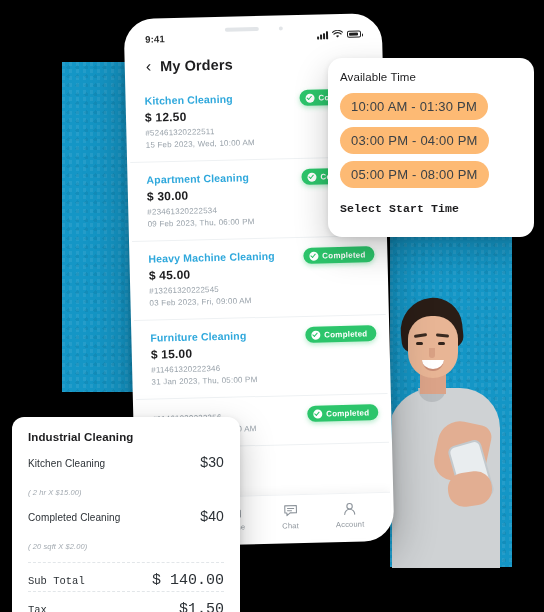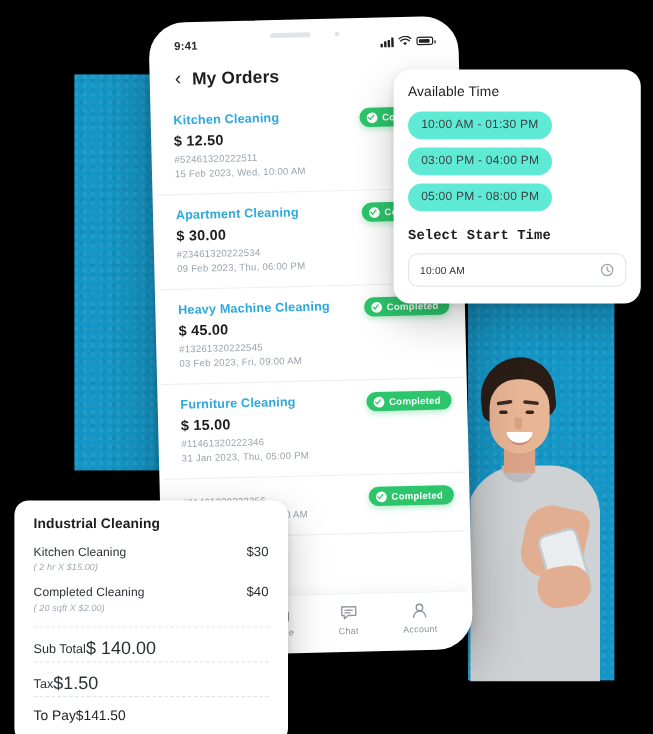--- a/index.html
+++ b/index.html
@@ -149,22 +149,22 @@
   
   #time-card {
     position:absolute; left:328px; top:58px; width:206px;
     background:#ffffff; border-radius:14px;
     box-shadow:0 14px 34px rgba(0,0,0,.22), 0 2px 6px rgba(0,0,0,.10);
     padding:13px 12px 14px 12px;
   }
   #time-card .hd { font-size:11.5px; font-weight:400; color:#1d1d1f; margin-bottom:10px; letter-spacing:.1px;}
   .chips { display:flex; flex-wrap:wrap; gap:7px; margin-bottom:14px;}
   .chip {
-    background:#5eead4; border-radius:16px;
-    font-size:10px; color:#3b4146; letter-spacing:.2px;
+    background:#fdba74; border-radius:16px;
+    font-size:13px; color:#3b4146; letter-spacing:.2px;
     padding:6px 11px; white-space:nowrap; cursor:pointer;
   }
   #time-card .hd2 { font-size:11.5px; font-weight:700; color:#1d1d1f; margin-bottom:8px; letter-spacing:.1px;font-family:Liberation Mono, monospace;}
   .timefield {
     display:flex; align-items:center; justify-content:space-between;
     border:1px solid #e4e7ea; border-radius:8px;
     padding:7px 9px; background:#fff;
   }
   .timefield .val { font-size:8.5px; color:#2b3035; letter-spacing:.2px;}
 
@@ -172,25 +172,25 @@
   #invoice {
     position:absolute; left:12px; top:417px; width:228px;
     background:#ffffff; border-radius:12px;
     box-shadow:0 14px 34px rgba(0,0,0,.25), 0 2px 6px rgba(0,0,0,.12);
     padding:14px 16px 16px 16px;
   }
   #invoice .inv-title { font-size:11.5px; font-weight:700; color:#1d1d1f; margin-bottom:11px; letter-spacing:.1px;}
   .inv-item { margin-bottom:11px; }
   .inv-row { display:flex; align-items:baseline; justify-content:space-between; }
   .inv-row .name { font-size:10px; color:#2b3035; letter-spacing:.1px;}
-  .inv-row .amt  { font-size:11px; color:#2b3035; letter-spacing:.1px;}
-  .inv-sub { font-size:7.5px; color:#a2a9b0; font-style:italic; margin-top:2px; letter-spacing:.1px;}
+  .inv-row .amt  { font-size:14px; color:#2b3035; letter-spacing:.1px;}
+  .inv-sub { font-size:7.5px; color:#a2a9b0; font-style:italic; margin-top:18px; letter-spacing:.1px;}
   .inv-tot {
-    display:flex; align-items:center; justify-content:flex-start;
-    border-top:1px dashed #e2e6e9; padding:9px 0 0 0; margin-top:2px;
+    display:flex; align-items:center; justify-content:space-between;
+    border-top:1px dashed #e2e6e9; padding:9px 0 0 0; margin-top:2px;font-family:Liberation Mono, monospace;
   }
   .inv-tot .name { font-size:10.5px; color:#2b3035;}
   .inv-tot .amt  { font-size:15px; color:#2b3035;}
   .inv-tot.pay { padding-top:10px; }
   .inv-tot.pay .name, .inv-tot.pay .amt { font-size:11.5px; color:#1d1d1f; }
 </style>
 </head>
 <body>
 
 <div id="stage">
@@ -336,27 +336,20 @@
   </div>
 
   <div id="time-card">
     <div class="hd">Available Time</div>
     <div class="chips">
       <div class="chip">10:00 AM - 01:30 PM</div>
       <div class="chip">03:00 PM - 04:00 PM</div>
       <div class="chip">05:00 PM - 08:00 PM</div>
     </div>
     <div class="hd2">Select Start Time</div>
-    <div class="timefield">
-      <span class="val">10:00 AM</span>
-      <svg width="12" height="12" viewBox="0 0 12 12">
-        <circle cx="6" cy="6" r="4.7" stroke="#9aa1a8" stroke-width="1" fill="none"></circle>
-        <path d="M6 3.3 V6.2 L7.9 7.4" stroke="#9aa1a8" stroke-width="1" fill="none" stroke-linecap="round"></path>
-      </svg>
-    </div>
   </div>
 
   <div id="invoice">
     <div class="inv-title">Industrial Cleaning</div>
 
     <div class="inv-item">
       <div class="inv-row">
         <span class="name">Kitchen Cleaning</span>
         <span class="amt">$30</span>
       </div>

